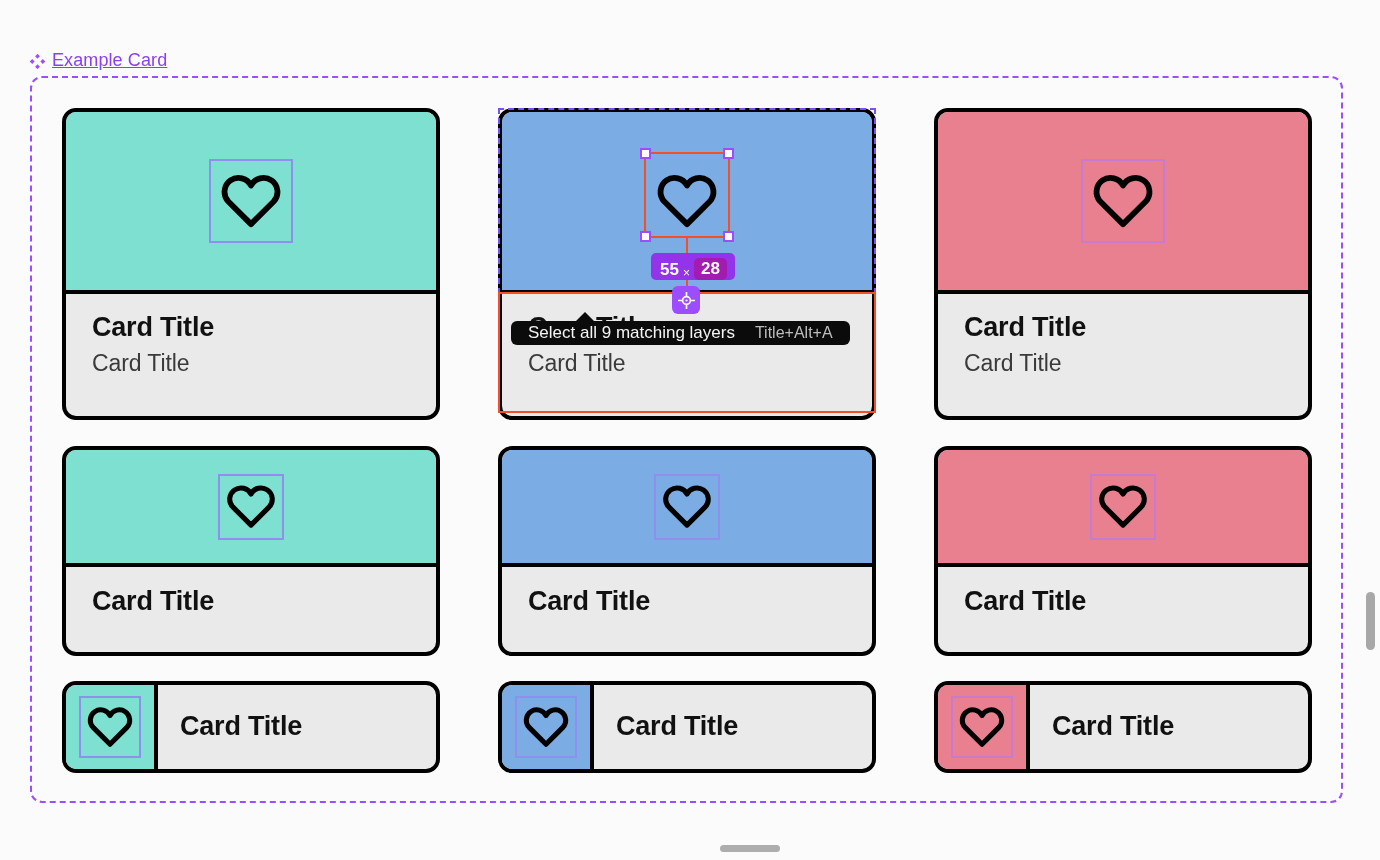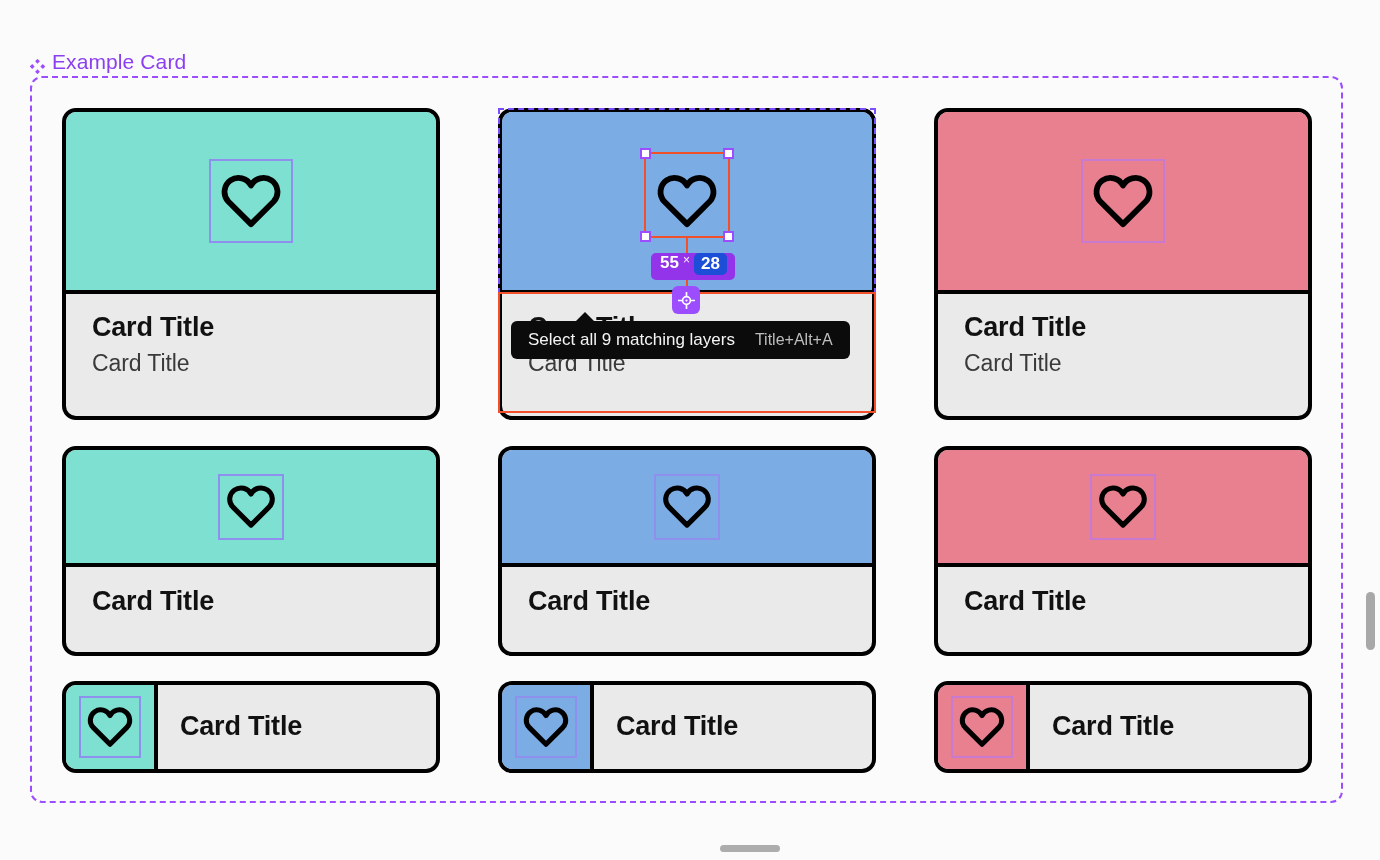--- a/index.html
+++ b/index.html
@@ -9,22 +9,23 @@
     font-family: "Liberation Sans", sans-serif;
     overflow: hidden;
   }
 
   #stage { position: relative; width: 1380px; height: 860px; }
 
   
   .frame-label {
     position: absolute; left: 30px; top: 50px;
     display: flex; align-items: center; gap: 7px;
-    font-size: 21px; color: #8b3ff0; letter-spacing: .1px;
+    font-size: 18px; color: #8b3ff0; letter-spacing: .1px;
     white-space: nowrap;
+    text-decoration: underline;
   }
   .frame-label .comp-icon { display:block; width: 15px; height: 15px; }
 
   
   .frame {
     position: absolute; left: 30px; top: 76px;
     width: 1313px; height: 727px;
     border: 2px dashed #9b4dff;
     border-radius: 12px;
     background: transparent;
@@ -131,49 +132,49 @@
   .handle.br { right: -6px; bottom: -6px; }
 
   .sel-drop-line {
     position: absolute; left: 686px; top: 238px;
     width: 2px; height: 56px; background: #f2502a;
   }
 
   
   .size-badge {
     position: absolute; left: 651px; top: 253px;
-    display: flex; align-items: flex-start;
+    display: flex; align-items: flex-end;
     height: 27px;
     background: #9333ea;
     border-radius: 5px;
     padding: 0 8px 0 9px;
     color: #fff; font-size: 17px; font-weight: bold;
     white-space: nowrap;
   }
   .size-badge .times { font-size: 12px; font-weight: normal; margin: 0 3px 0 4px; opacity: .95; }
   .size-badge .h-chip {
-    background: #1d4ed8; border-radius: 5px;
+    background: #a21caf; border-radius: 5px;
     padding: 2px 7px 3px 7px; margin-left: 1px;
     font-size: 17px; font-weight: bold; line-height: 1;
   }
 
   
   .crosshair-btn {
     position: absolute; left: 672px; top: 286px;
     width: 28px; height: 28px;
     background: #9b4dff; border-radius: 6px;
     display: flex; align-items: center; justify-content: center;
   }
   .crosshair-btn svg { display: block; }
 
   
   .tooltip {
     position: absolute; left: 511px; top: 321px;
     background: #0b0b0b; border-radius: 6px;
-    height: 38px; display: flex; align-items: center;
+    height: 24px; display: flex; align-items: center;
     padding: 0 17px 0 17px; gap: 20px;
     white-space: nowrap;
   }
   .tooltip .tip-text { color: #f4f4f4; font-size: 17px; }
   .tooltip .tip-key  { color: #bdbdbd; font-size: 16px; }
   .tooltip:before {
     content: ""; position: absolute;
     left: 64px; top: -9px;
     border-left: 10px solid transparent;
     border-right: 10px solid transparent;

